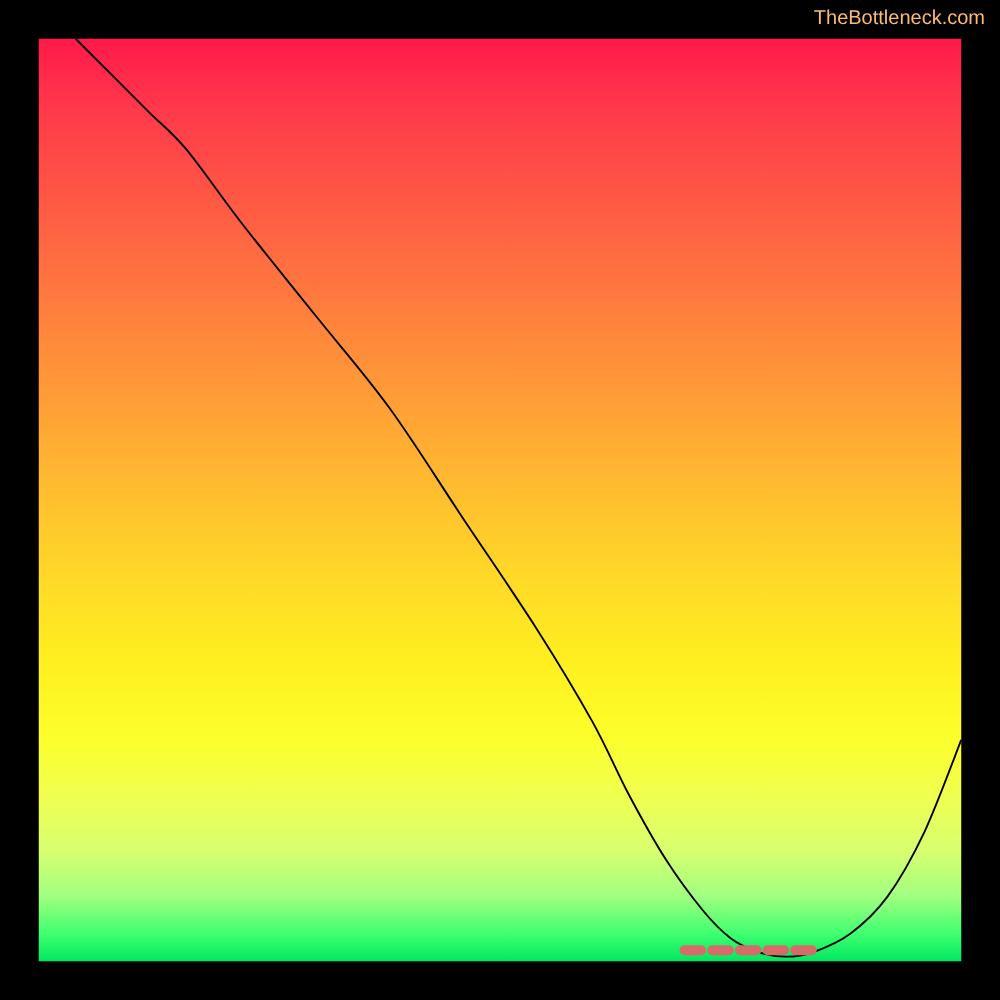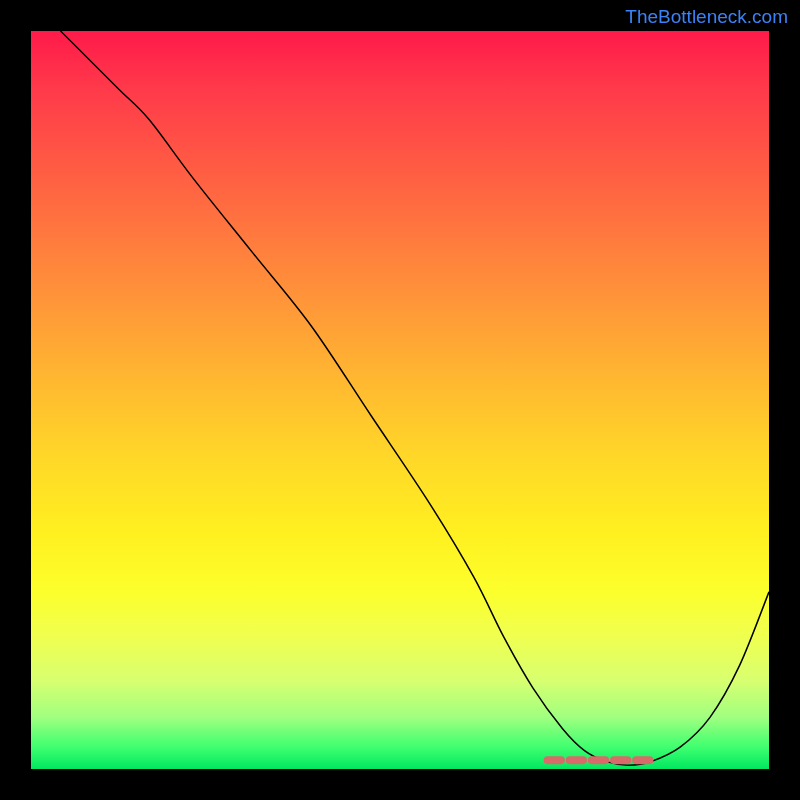--- a/index.html
+++ b/index.html
@@ -1,22 +1,22 @@
 <!DOCTYPE html>
 <html><head>
 <meta charset="utf-8">
 <style>
   * { margin: 0; padding: 0; box-sizing: border-box; }
   body { width: 800px; height: 800px; background: #000; position: relative; font-family: Arial, sans-serif; }
   .watermark {
     position: absolute;
     top: 6px;
     right: 12px;
-    color: #3b82f6;
-    font-size: 19px;
+    color: #fdba74;
+    font-size: 16px;
     font-weight: 500;
     z-index: 10;
   }
   .plot-area {
     position: absolute;
     left: 31px;
     top: 31px;
     width: 738px;
     height: 738px;
     background: linear-gradient(to bottom,

